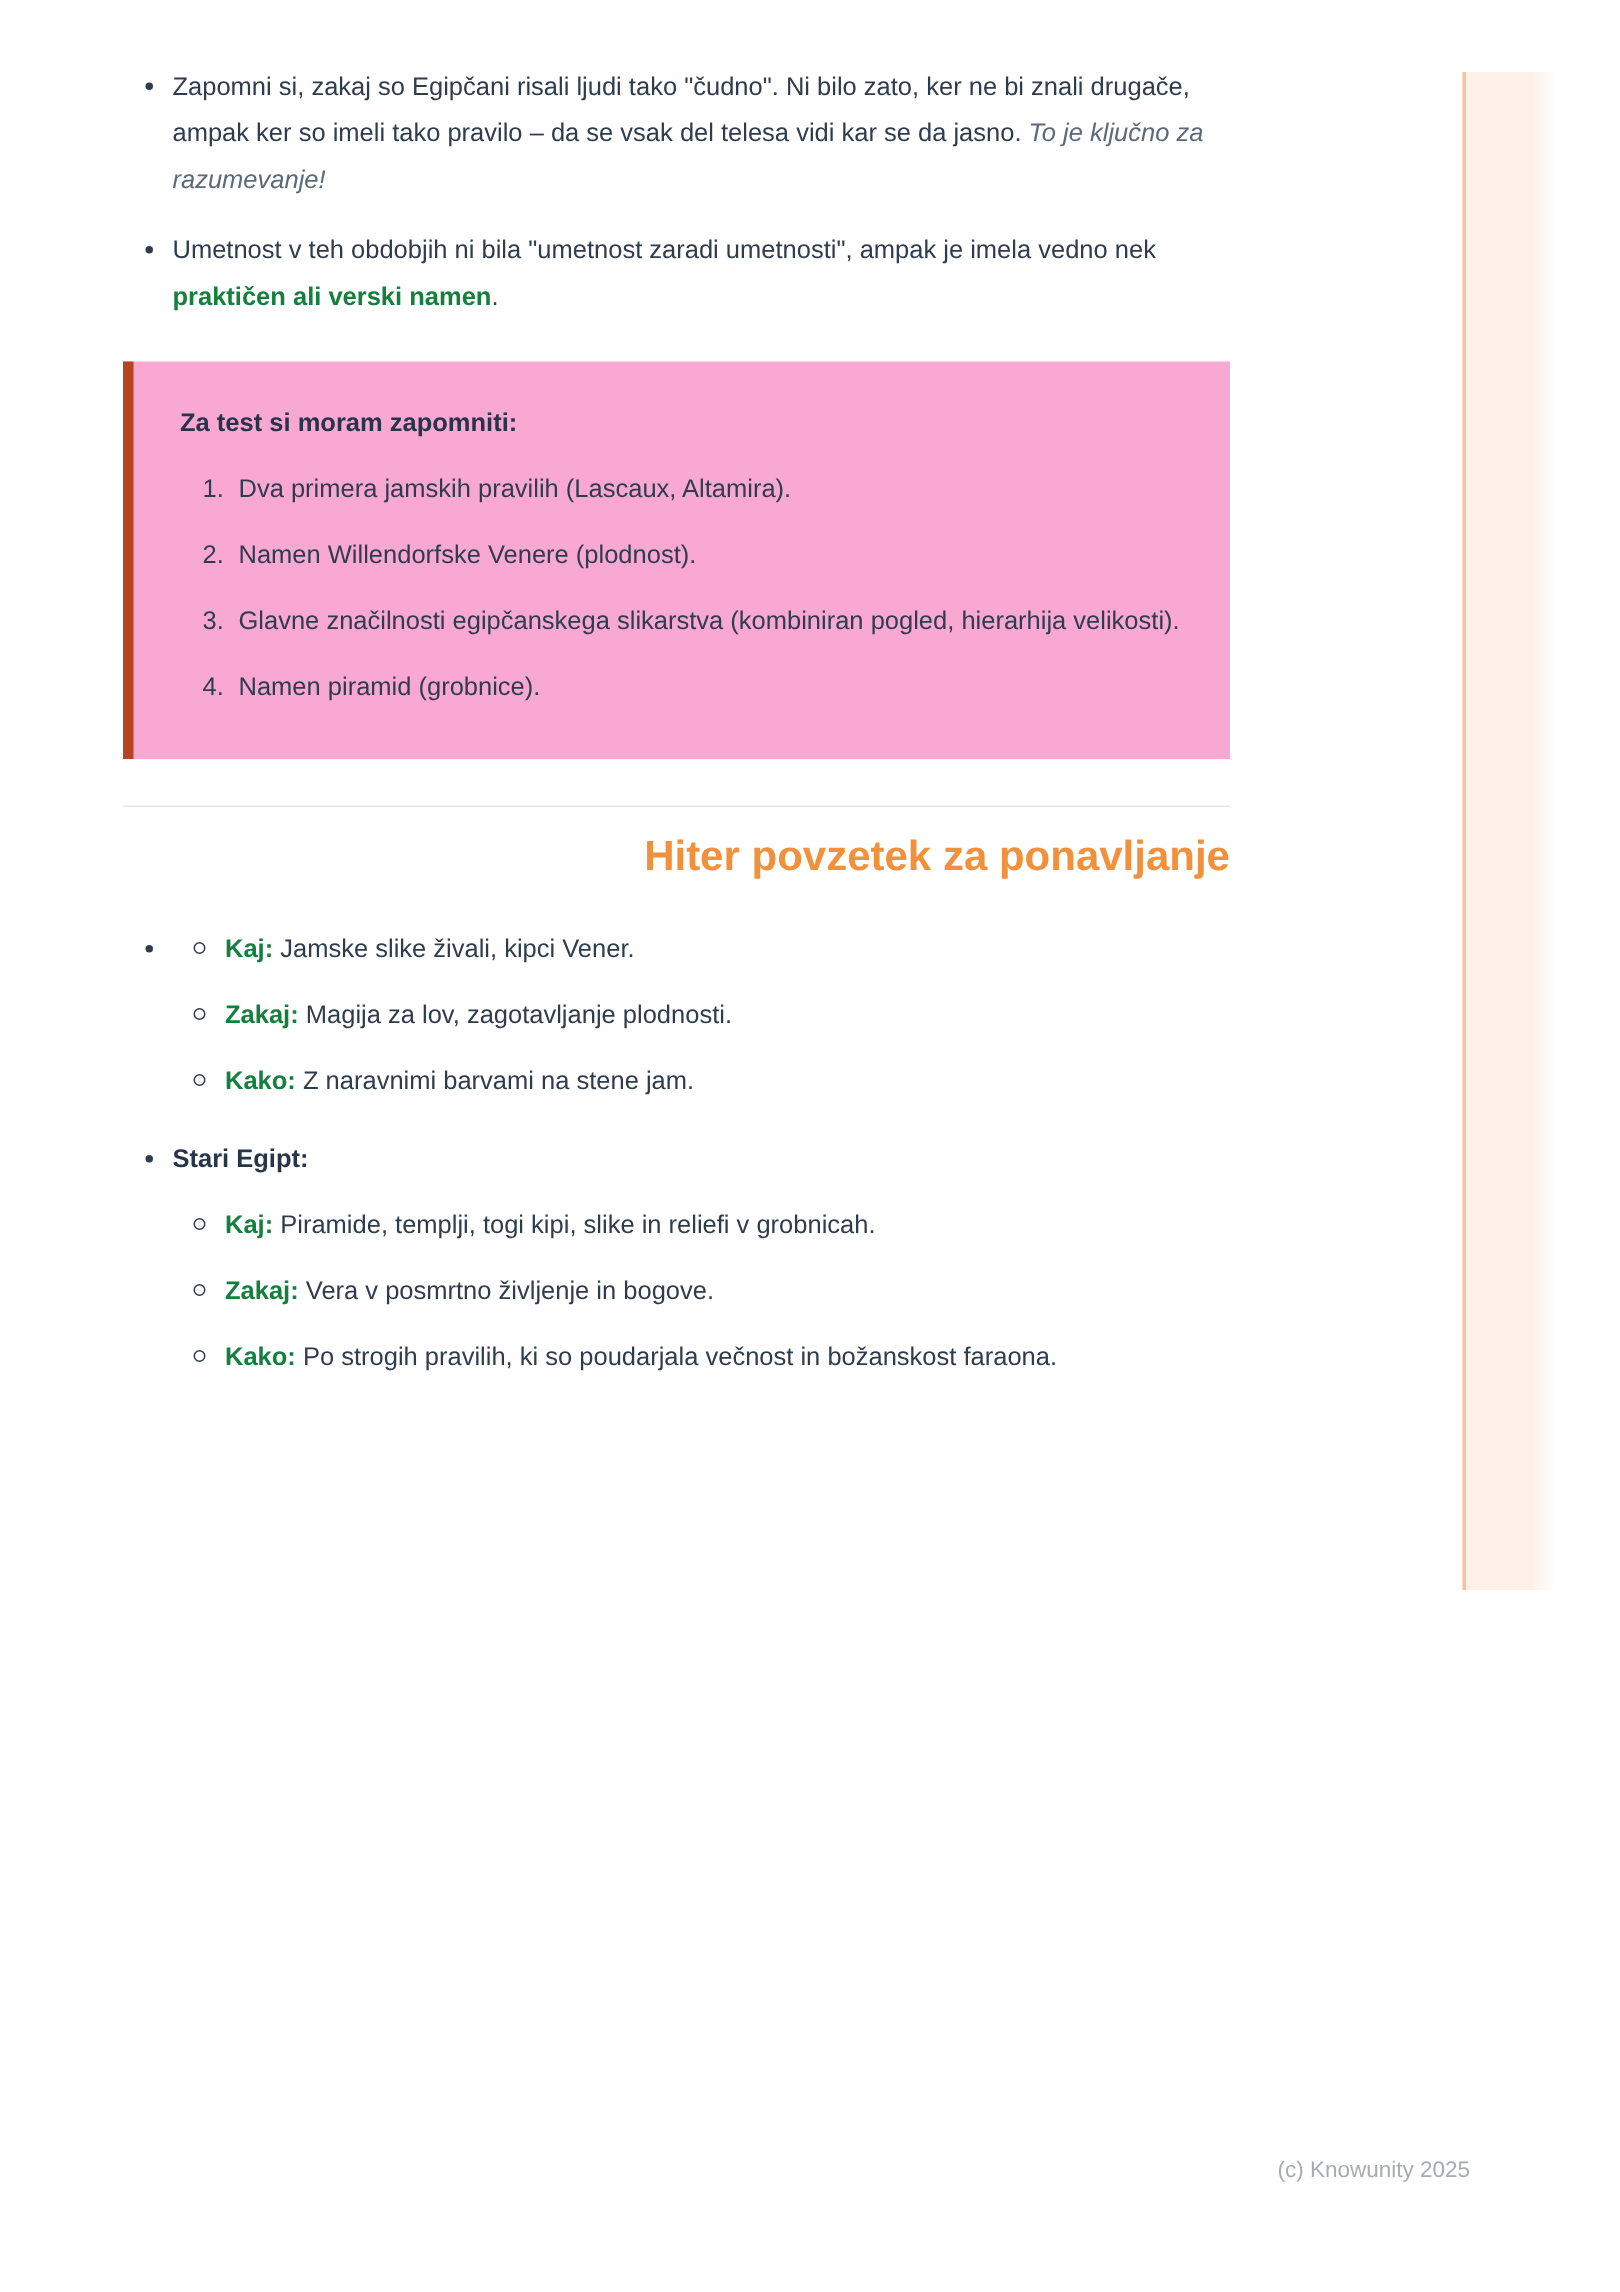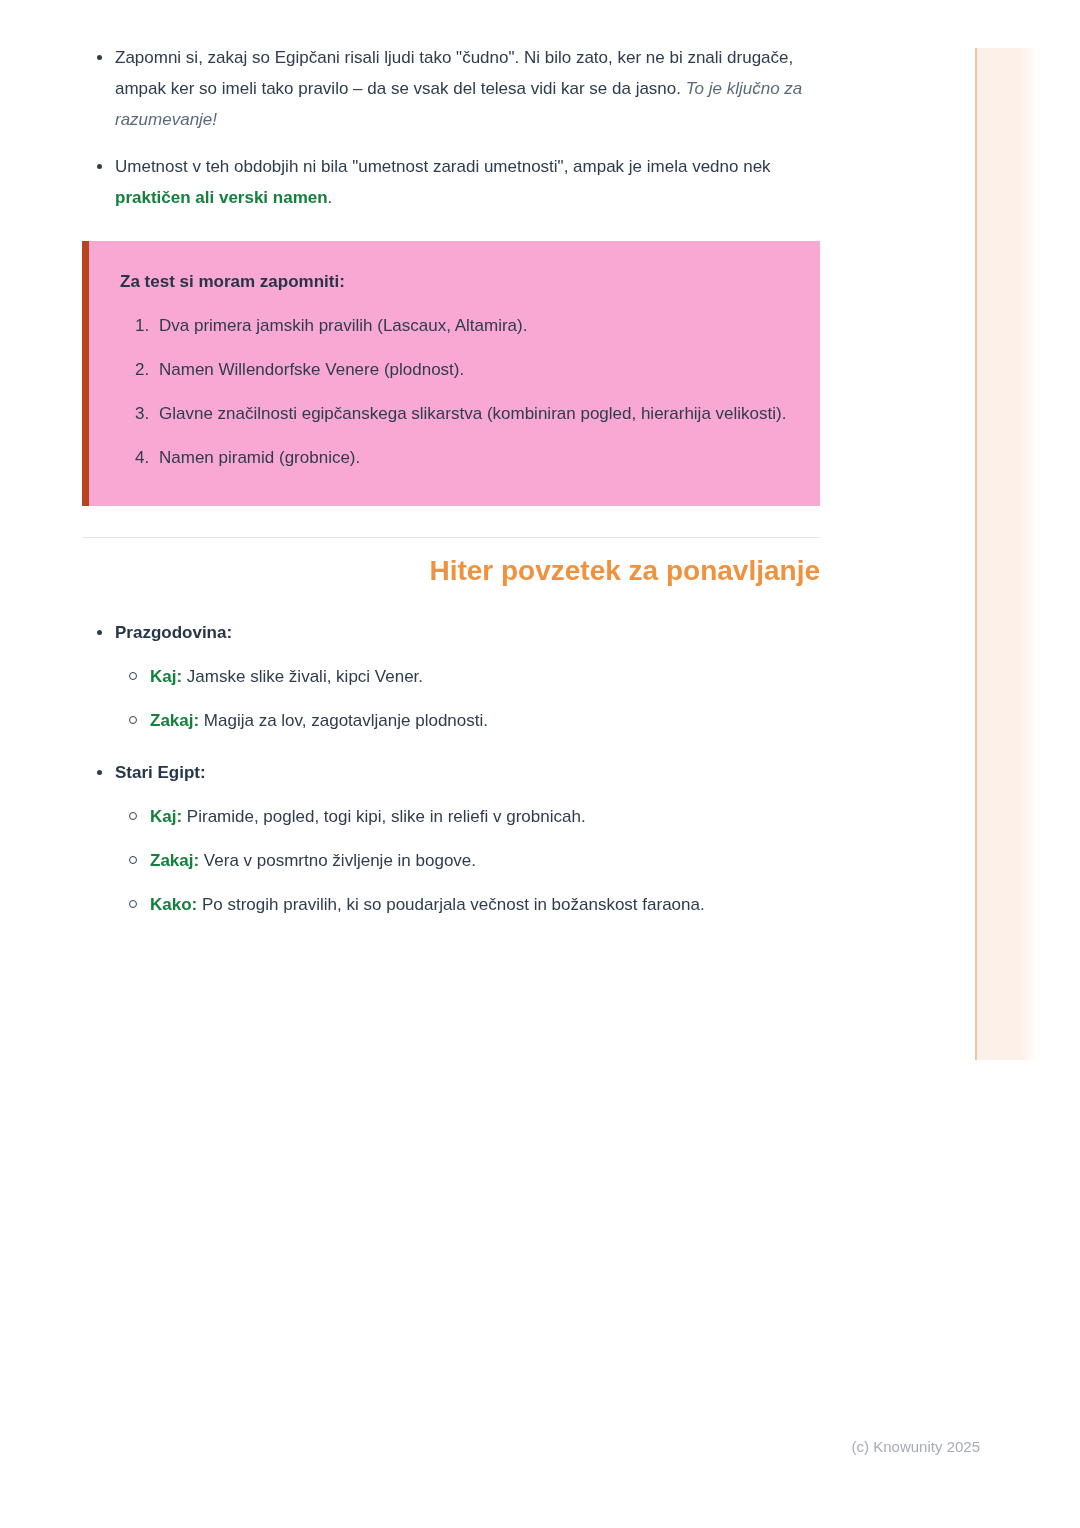--- a/index.html
+++ b/index.html
@@ -180,35 +180,37 @@
       <span class="callout-text">Namen piramid (grobnice).</span>
     </div>
   </div>
 
   <hr class="divider">
 
   <h2 class="heading">Hiter povzetek za ponavljanje</h2>
 
   <ul class="sections">
     <li>
-      <p class="sec-title">Prazgodovina:</p>
       <ul class="sub">
         <li>
           <strong>Kaj:</strong><span> Jamske slike živali, kipci Vener.</span>
         </li>
         <li>
           <strong>Zakaj:</strong><span> Magija za lov, zagotavljanje plodnosti.</span>
+        </li>
+        <li>
+          <strong>Kako:</strong><span> Z naravnimi barvami na stene jam.</span>
         </li>
       </ul>
     </li>
     <li>
       <p class="sec-title">Stari Egipt:</p>
       <ul class="sub">
         <li>
-          <strong>Kaj:</strong><span> Piramide, pogled, togi kipi, slike in reliefi v grobnicah.</span>
+          <strong>Kaj:</strong><span> Piramide, templji, togi kipi, slike in reliefi v grobnicah.</span>
         </li>
         <li>
           <strong>Zakaj:</strong><span> Vera v posmrtno življenje in bogove.</span>
         </li>
         <li>
           <strong>Kako:</strong><span> Po strogih pravilih, ki so poudarjala večnost in božanskost faraona.</span>
         </li>
       </ul>
     </li>
   </ul>

